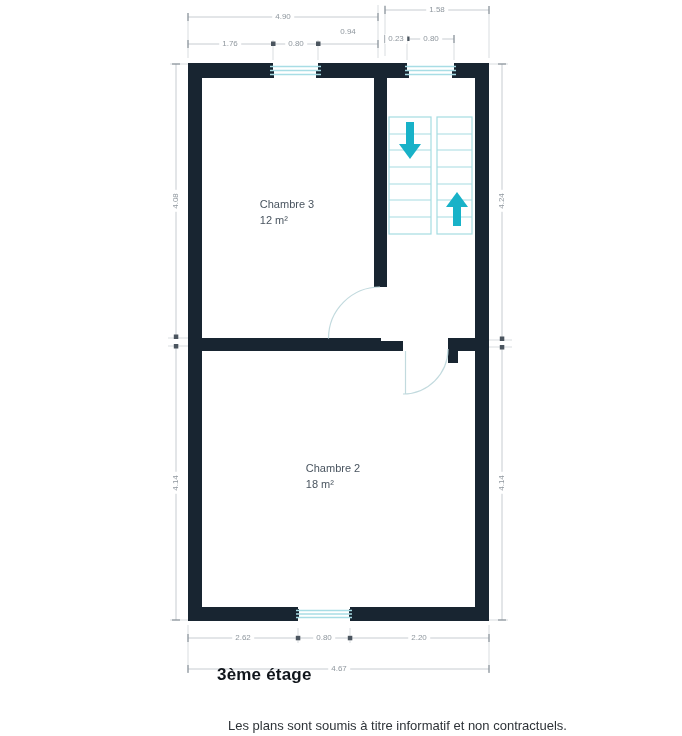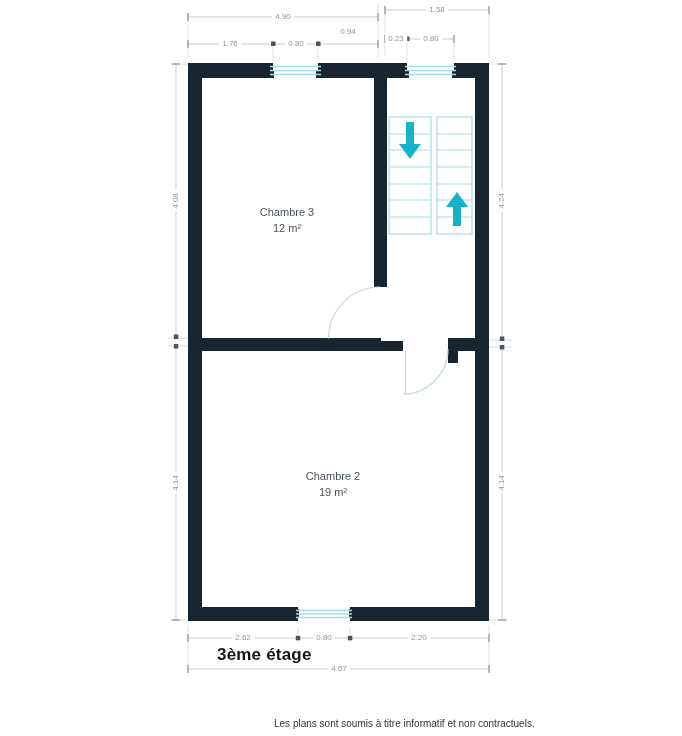--- a/index.html
+++ b/index.html
@@ -2,23 +2,23 @@
 <html><head>
 <meta charset="utf-8">
 <style>
   html,body{margin:0;padding:0;background:#ffffff;}
   #stage{position:relative;width:682px;height:736px;background:#ffffff;overflow:hidden;
          font-family:"Liberation Sans", sans-serif;}
   #plan-svg{position:absolute;left:0;top:0;}
   .lbl{position:absolute;transform:translate(-50%,-50%);white-space:nowrap;}
   .dim{font-size:8px;color:#8f979e;background:#ffffff;padding:0 3px;line-height:10px;}
   .dim.rot{transform:translate(-50%,-50%) rotate(-90deg);}
-  .room{font-size:11px;color:#49545f;text-align:center;line-height:16px;transform:translateX(-50%);margin-top:8px;}
-  .floor-title{position:absolute;font-size:17px;font-weight:bold;color:#11161c;letter-spacing:.2px;}
-  .disclaimer{position:absolute;font-size:10px;color:#2e3338;margin-left:46px;}
+  .room{font-size:11px;color:#49545f;text-align:left;line-height:16px;transform:translateX(-50%);}
+  .floor-title{position:absolute;font-size:17px;font-weight:bold;color:#11161c;letter-spacing:.2px;margin-top:20px;}
+  .disclaimer{position:absolute;font-size:13px;color:#2e3338;}
 </style>
 </head>
 <body>
 
 <div id="stage">
 
   <svg id="plan-svg" width="682" height="736" viewBox="0 0 682 736">
 
     <g stroke="#d9dde0" stroke-width="1">
       <path d="M188 58 V13"></path>
@@ -184,20 +184,20 @@
   <span class="lbl dim" style="left:324px;top:638px">0.80</span>
   <span class="lbl dim" style="left:419px;top:638px">2.20</span>
   <span class="lbl dim" style="left:339px;top:669px">4.67</span>
 
   <div class="room" style="position:absolute;left:287px;top:196px">
     <div>Chambre 3</div>
     <div>12 m²</div>
   </div>
   <div class="room" style="position:absolute;left:333px;top:460px">
     <div>Chambre 2</div>
-    <div>19 m²</div>
+    <div>18 m²</div>
   </div>
 
   <div class="floor-title" style="left:217px;top:645px">3ème étage</div>
 
   <div class="disclaimer" style="left:228px;top:718px">Les plans sont soumis à titre informatif et non contractuels.</div>
 
 </div>
 
 </body></html>

